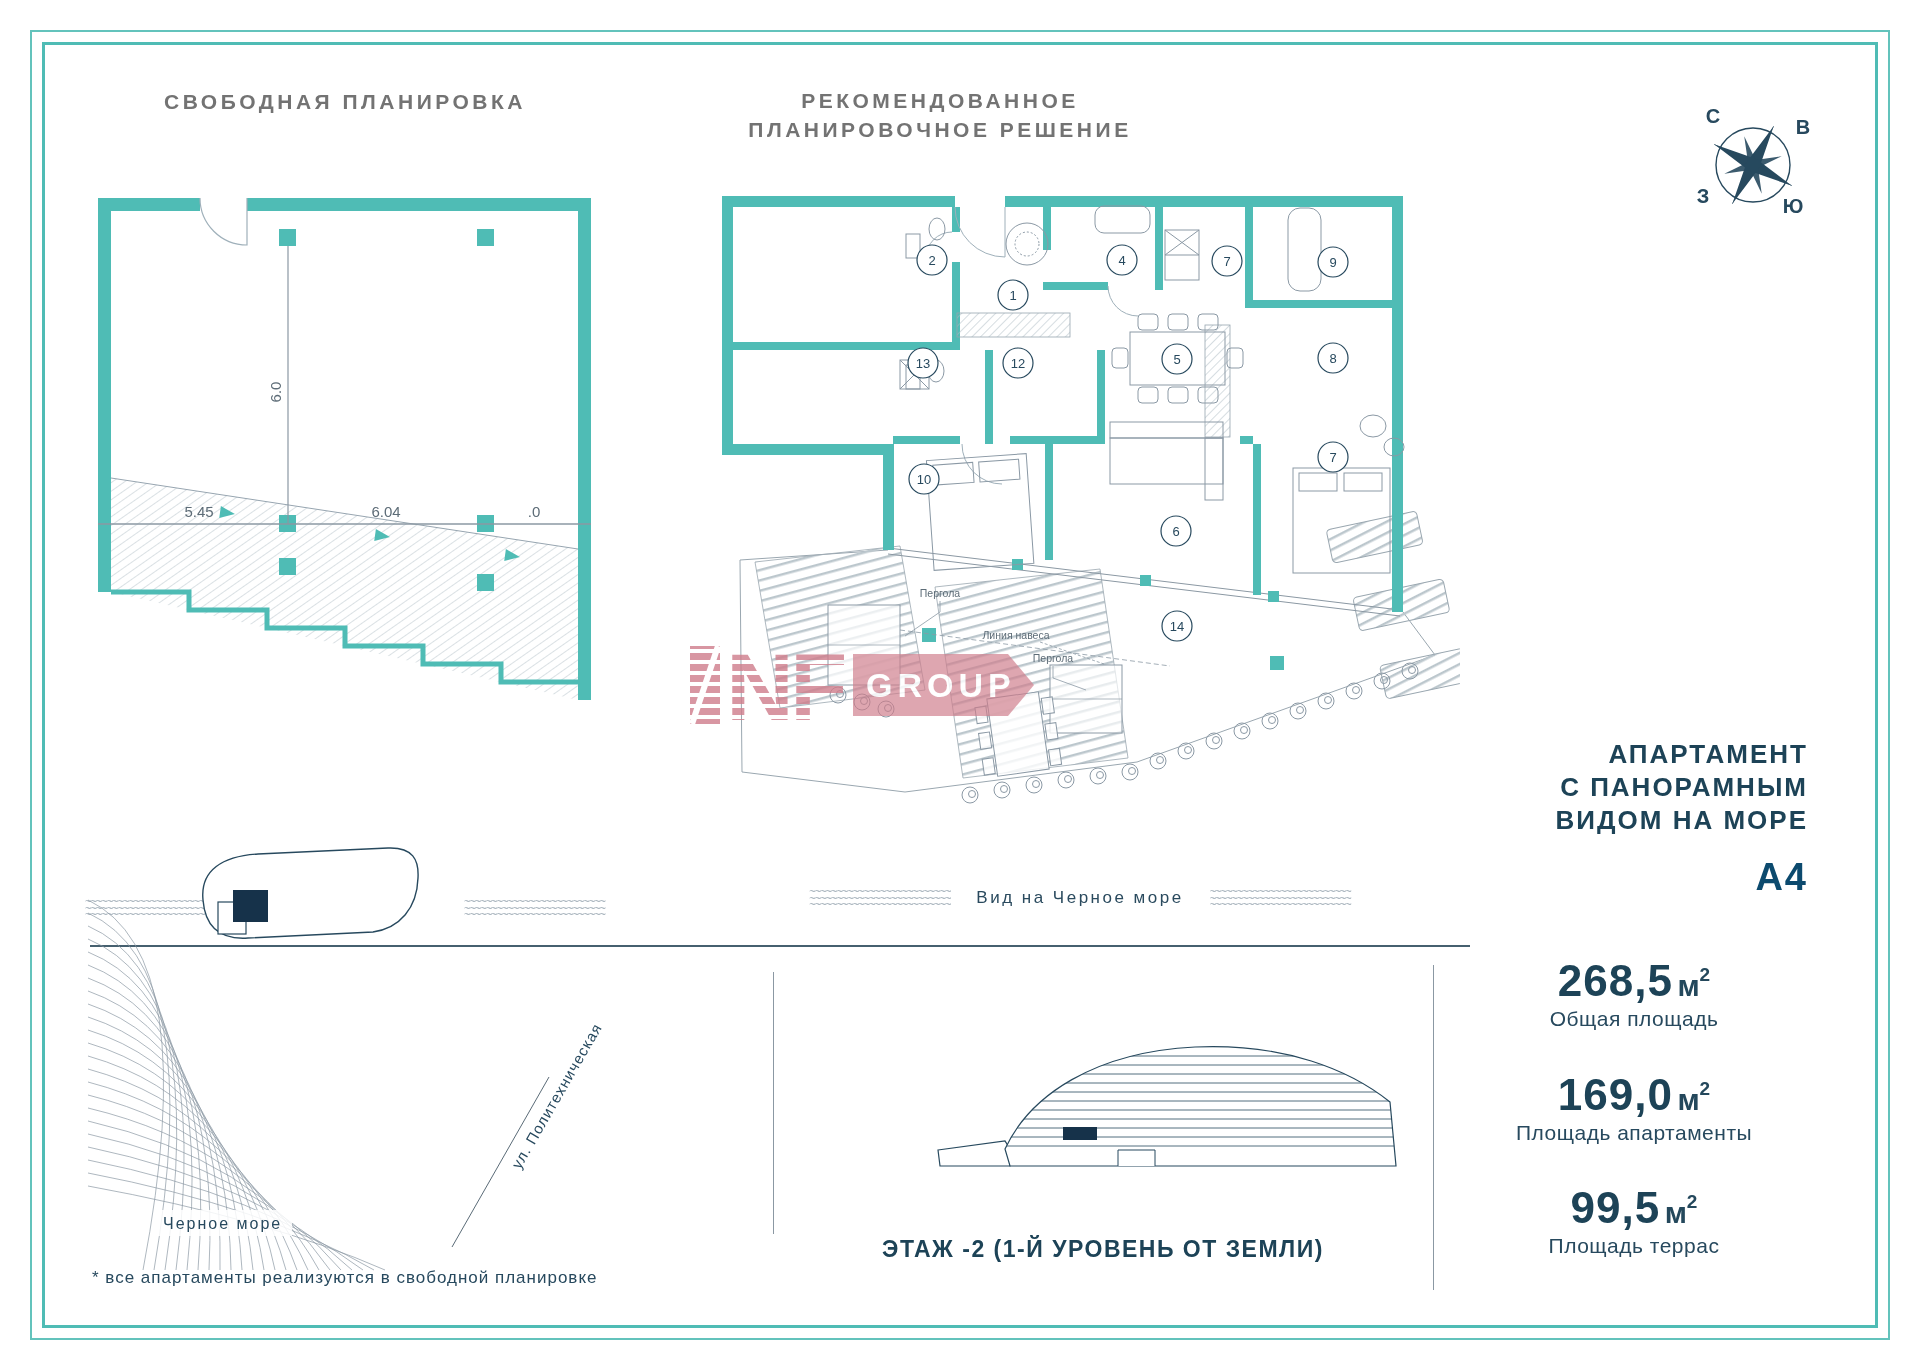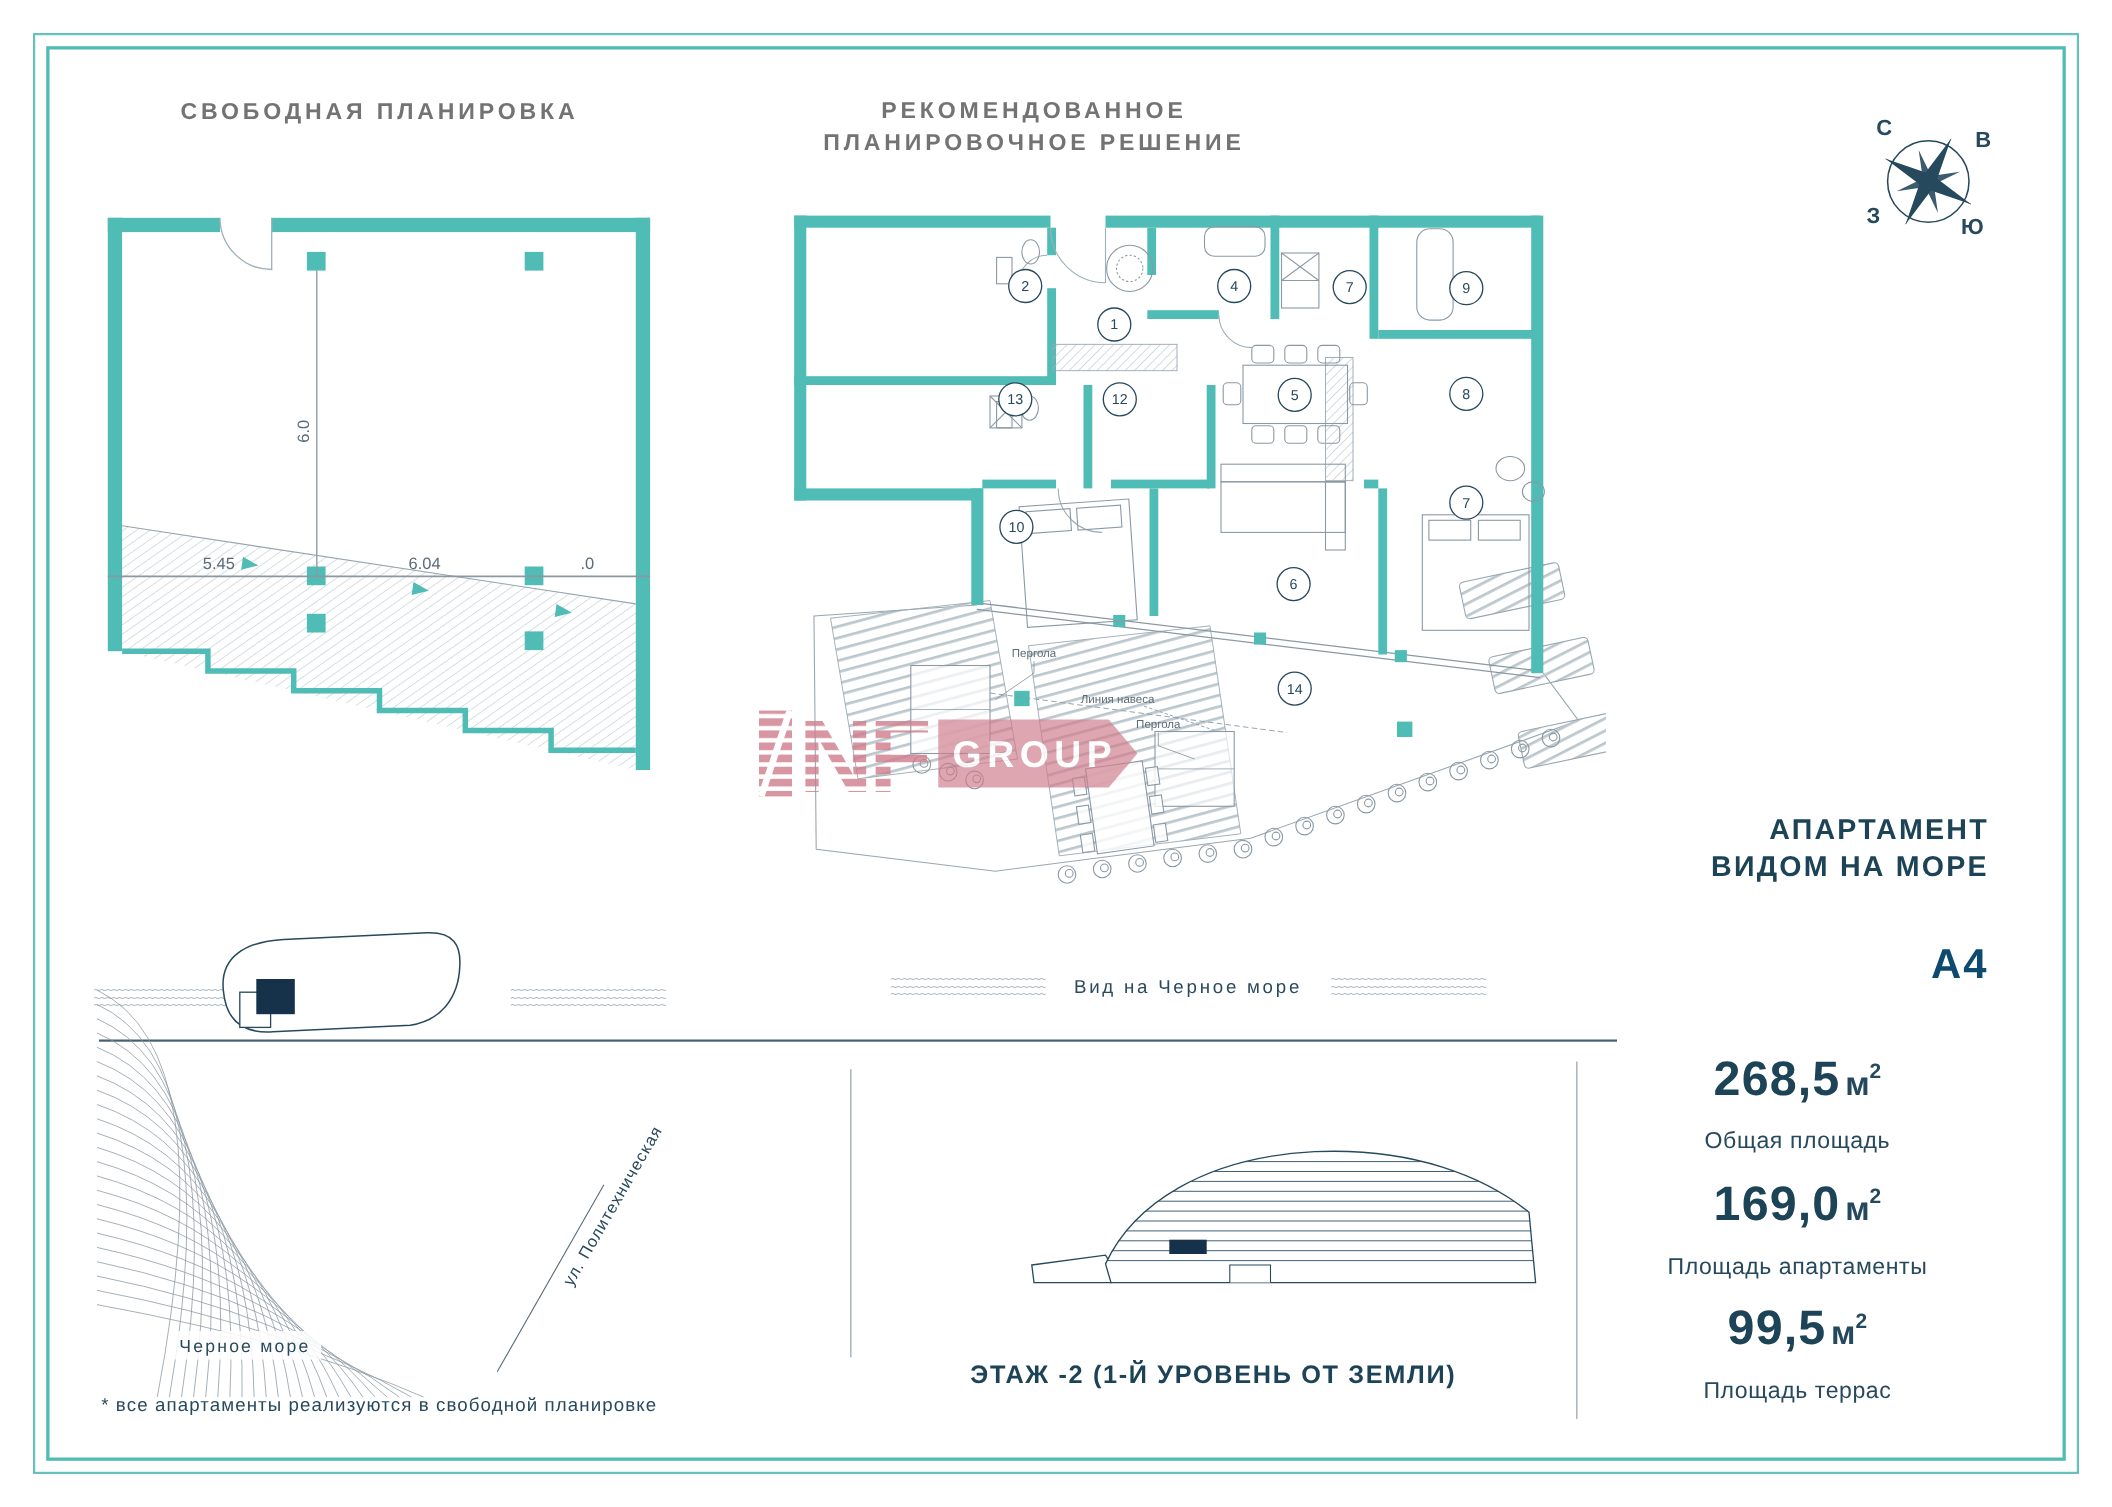--- a/index.html
+++ b/index.html
@@ -17,21 +17,21 @@
   .caption-text{font-size:17px;letter-spacing:2.5px;color:#2a4a5e;}
   .waves{font-size:11px;line-height:6.5px;letter-spacing:-1px;color:#97a5b0;white-space:pre;}
   
   .unit-title{font-weight:bold;font-size:26px;letter-spacing:2px;line-height:33px;
               color:#1d4357;text-align:right;}
   .unit-code{font-weight:bold;font-size:38px;letter-spacing:2px;color:#0c4a6e;text-align:right;}
   .stat{text-align:center;}
   .stat-value{font-weight:bold;font-size:44px;letter-spacing:1px;color:#1d4357;}
   .stat-unit{font-weight:bold;font-size:30px;}
   .stat-sup{font-weight:bold;font-size:19px;position:relative;top:-15px;}
-  .stat-label{font-size:21px;color:#27495e;margin-top:20px;letter-spacing:0.5px;}
+  .stat-label{font-size:21px;color:#27495e;margin-top:1px;letter-spacing:0.5px;}
   
   .floor-label{font-weight:bold;font-size:23px;letter-spacing:1.5px;color:#1d4357;text-align:center;}
   .footnote{font-size:17px;letter-spacing:1px;color:#27495e;}
   .hdiv{background:#46606f;}
   .vdiv{background:#8b98a3;}
   
   svg text{font-family:"Liberation Sans", sans-serif;}
   .dim-label{font-size:15px;fill:#5d6c77;}
   .room-circle{fill:#ffffff;stroke:#27495e;stroke-width:1.2;}
   .room-num{font-size:13px;fill:#27495e;text-anchor:middle;}
@@ -350,20 +350,21 @@
 ~~~~~~~~~~~~~~~~~~~~~~~~~~
 ~~~~~~~~~~~~~~~~~~~~~~~~~~</span>
   <span class="caption-text">Вид на Черное море</span>
   <span class="waves">~~~~~~~~~~~~~~~~~~~~~~~~~~
 ~~~~~~~~~~~~~~~~~~~~~~~~~~
 ~~~~~~~~~~~~~~~~~~~~~~~~~~</span>
 </div>
 
 <div class="abs" style="left:1460px;top:738px;width:348px;">
   <div class="unit-title">АПАРТАМЕНТ</div>
+  <div class="unit-title">С ПАНОРАМНЫМ</div>
   <div class="unit-title">ВИДОМ НА МОРЕ</div>
 </div>
 <div class="abs unit-code" style="left:1460px;top:856px;width:348px;">А4</div>
 
 <div class="abs stat" style="left:1460px;top:956px;width:348px;">
   <div><span class="stat-value">268,5</span>
        <span class="stat-unit">м</span><span class="stat-sup">2</span></div>
   <div class="stat-label">Общая площадь</div>
 </div>
 <div class="abs stat" style="left:1460px;top:1070px;width:348px;">

